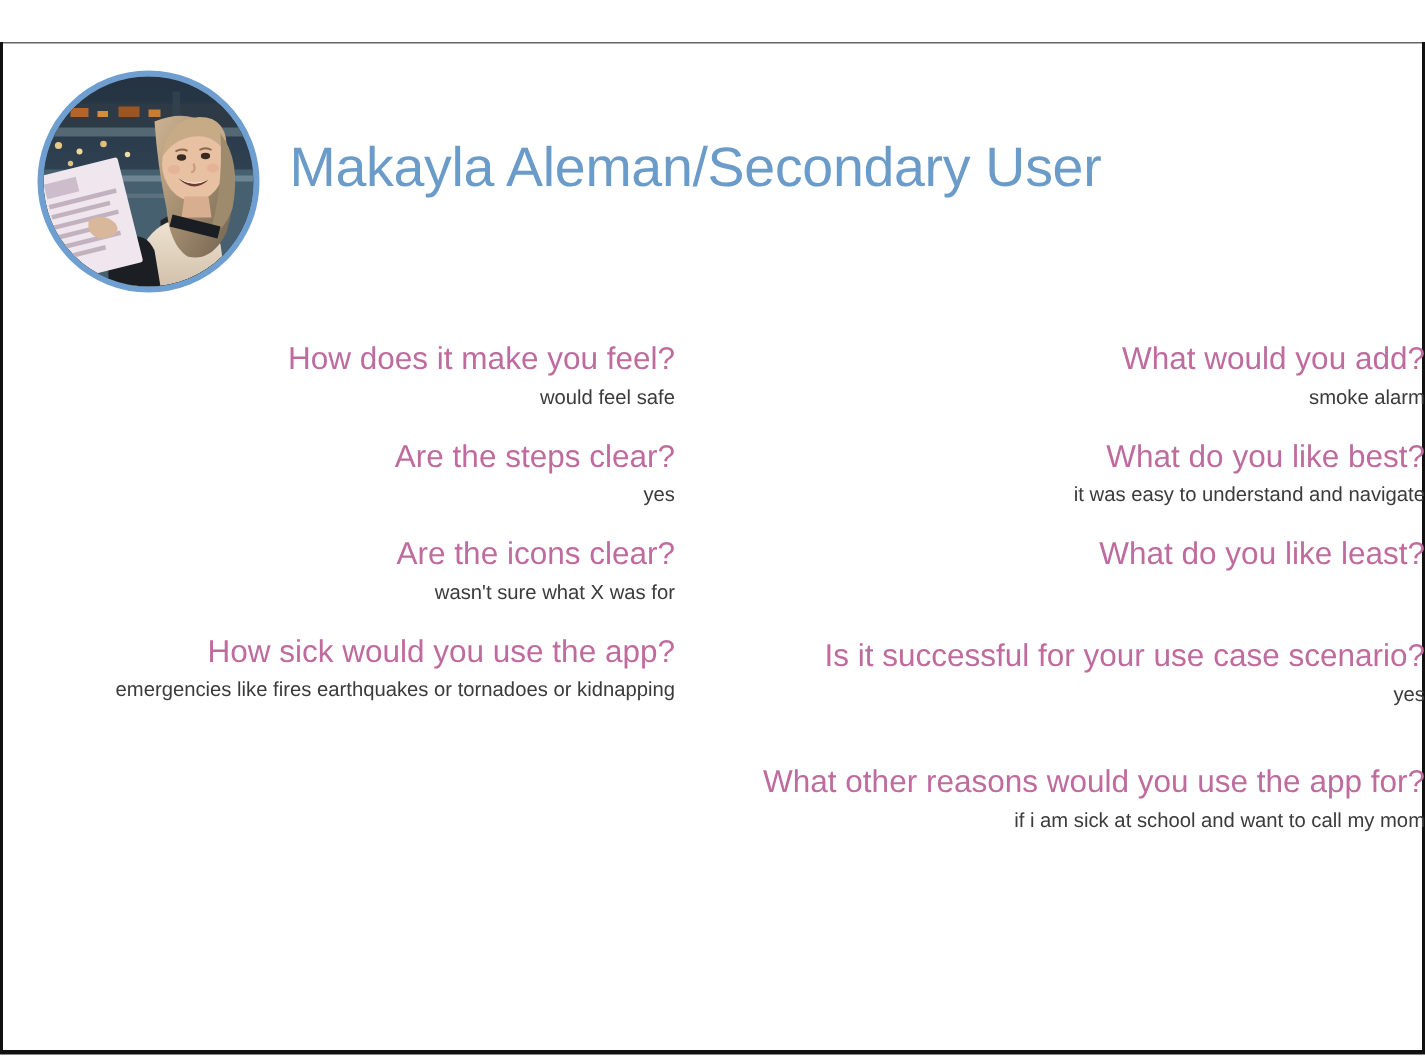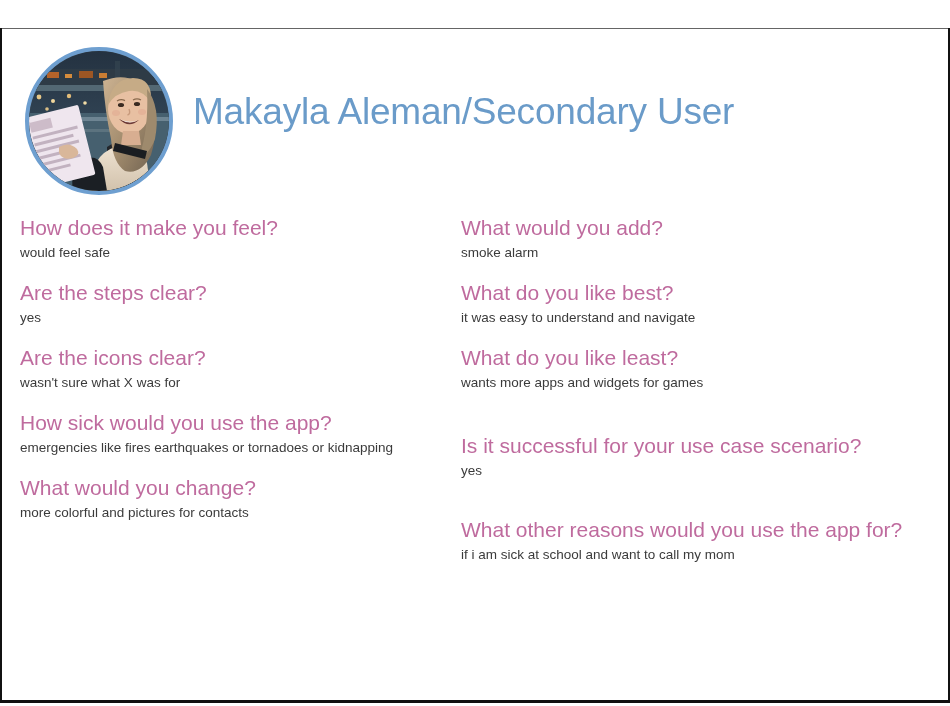--- a/index.html
+++ b/index.html
@@ -80,21 +80,22 @@
   }
 
   
   .columns {
     position: absolute;
     left: 0; top: 214px;
     width: 950px;
   }
   .col {
     position: absolute;
-    top: 0;
+    top: 12px;
+    text-align: right;
   }
   .col-left  { left: 20px;  width: 430px; }
   .col-right { left: 461px; width: 489px; }
 
   .qa { margin-bottom: 17px; }
   .q {
     font-size: 21px;
     line-height: 28px;
     color: #bf6b9e;
     white-space: nowrap;
@@ -228,42 +229,37 @@
       <div class="qa">
         <div class="q">Are the icons clear?</div>
         <div class="a">wasn't sure what X was for</div>
       </div>
 
       <div class="qa">
         <div class="q">How sick would you use the app?</div>
         <div class="a">emergencies like fires earthquakes or tornadoes or kidnapping</div>
       </div>
 
-      <div class="qa">
-        <div class="q">What would you change?</div>
-        <div class="a">more colorful and pictures for contacts</div>
-      </div>
 
     </div>
 
     <div class="col col-right">
 
       <div class="qa">
         <div class="q">What would you add?</div>
         <div class="a">smoke alarm</div>
       </div>
 
       <div class="qa">
         <div class="q">What do you like best?</div>
         <div class="a">it was easy to understand and navigate</div>
       </div>
 
       <div class="qa">
         <div class="q">What do you like least?</div>
-        <div class="a">wants more apps and widgets for games</div>
       </div>
 
       <div class="qa" style="margin-top:40px">
         <div class="q">Is it successful for your use case scenario?</div>
         <div class="a">yes</div>
       </div>
 
       <div class="qa" style="margin-top:36px">
         <div class="q">What other reasons would you use the app for?</div>
         <div class="a">if i am sick at school and want to call my mom</div>

